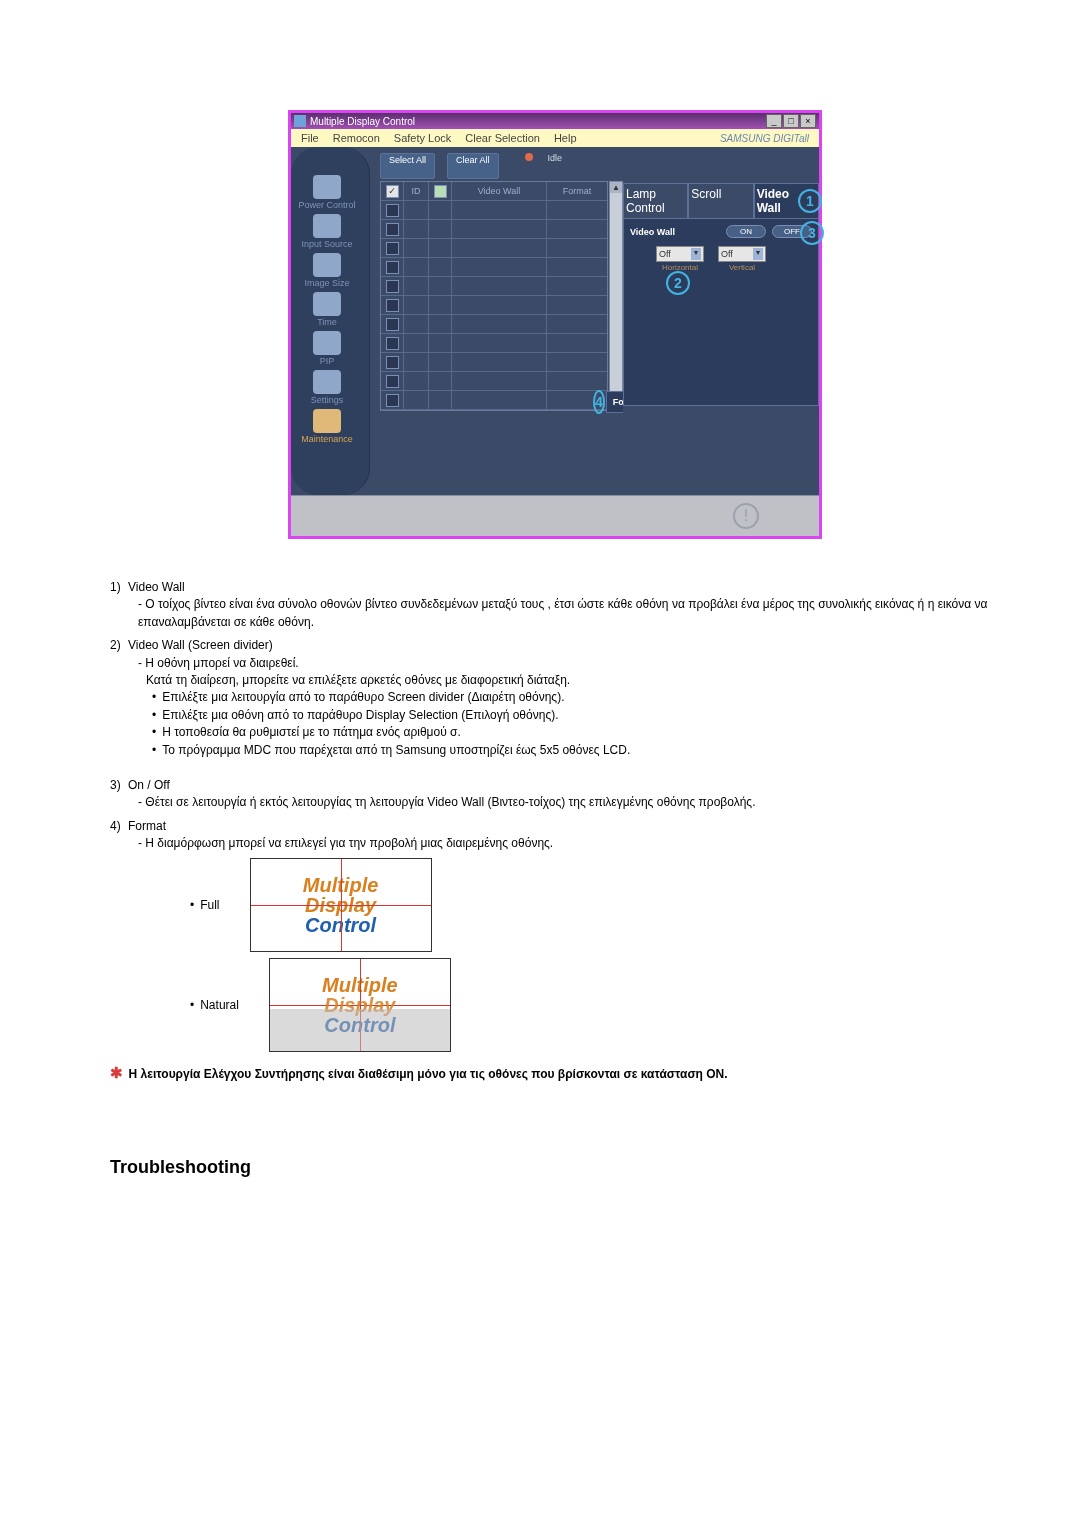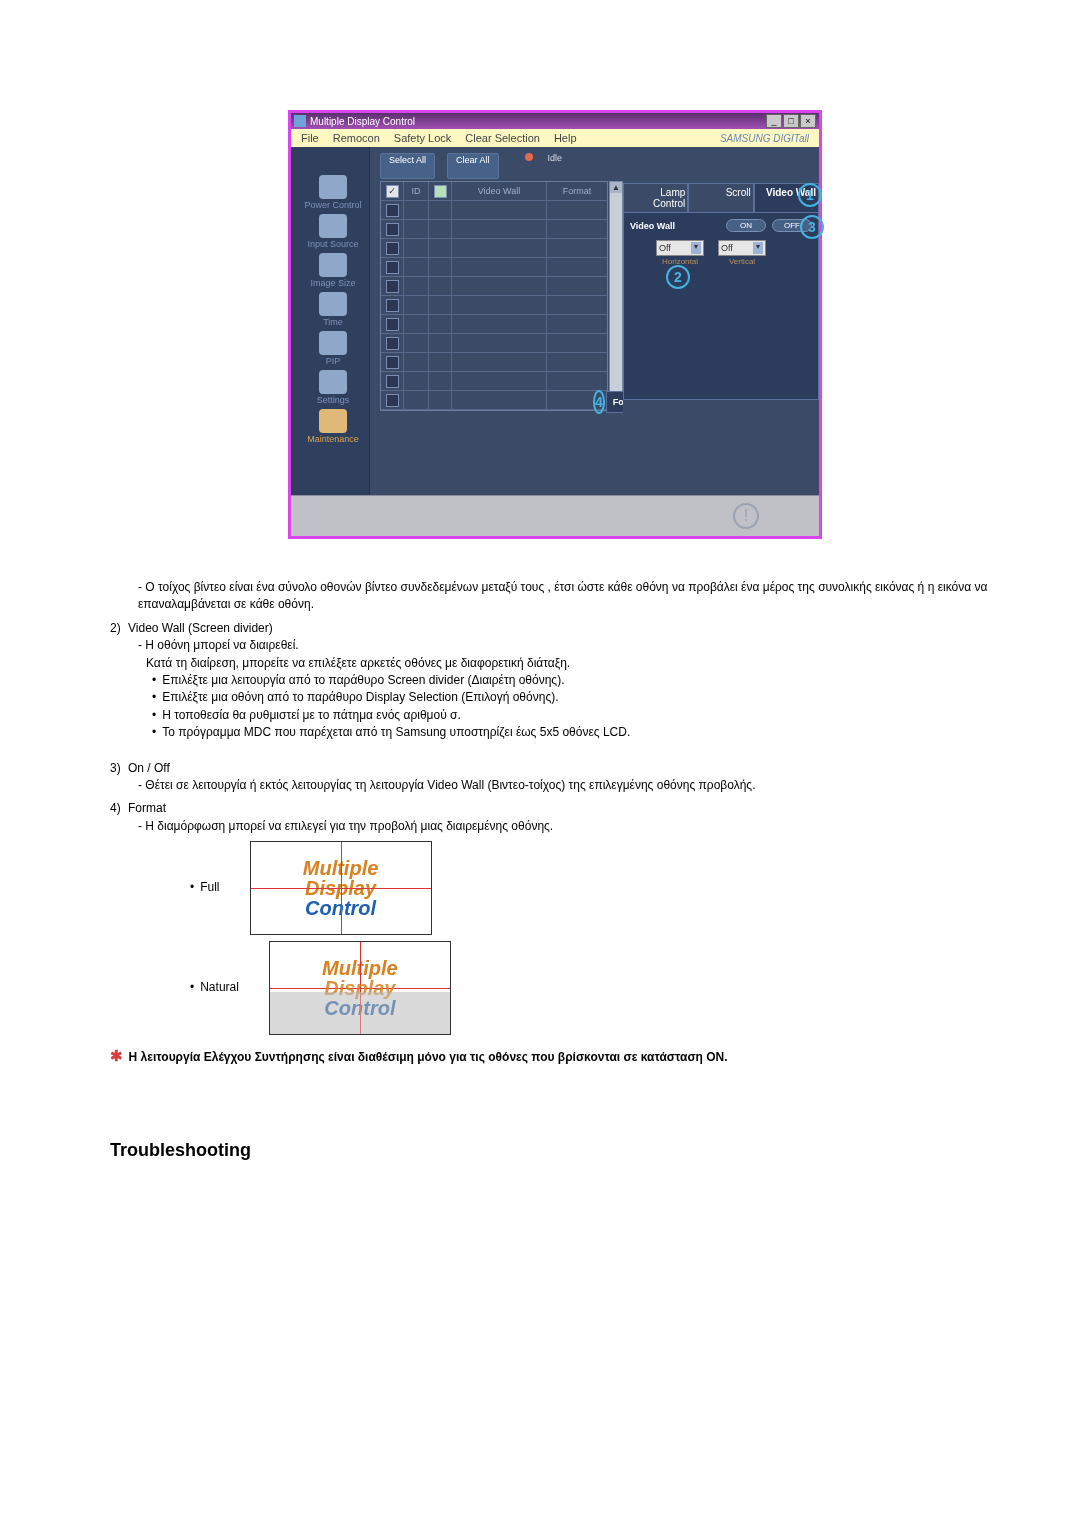--- a/index.html
+++ b/index.html
@@ -69,21 +69,22 @@
   }
   
   .mainarea { display: flex; height: 348px; }
   .sidebar {
     width: 78px;
     background: #2f3f5e;
     border-right: 1px solid #243250;
     padding-top: 28px;
     display: flex;
     flex-direction: column;
-    align-items: flex-end;
+    align-items: flex-start;
+    border-radius: 27px;
   }
   .navitem {
     width: 72px;
     text-align: center;
     color: #7d94b8;
     font-size: 9px;
     margin-bottom: 4px;
   }
   .navitem.current { color: #d8a64f; }
   .navitem .nicon {
@@ -167,23 +168,23 @@
     width: 196px;
     background: #3b4a66;
     position: relative;
   }
   .tabs {
     display: flex;
     margin-top: 36px;
   }
   .tab {
     flex: 1;
-    font-size: 10px;
+    font-size: 12px;
     color: #fff;
-    text-align: right;
+    text-align: left;
     padding: 3px 2px;
     background: #3b4a66;
     border: 1px solid #5b7199;
     border-bottom: none;
   }
   .tab.active { background: #2c3c5c; font-weight: bold; }
   .panelbody {
     border: 1px solid #5b7199;
     background: #2c3c5c;
     height: 174px;
@@ -537,20 +538,21 @@
           <div class="callout" style="left:42px; top:52px;">2</div>
         </div>
       </div>
     </div>
     <div class="statusstrip">
       <span class="excl">!</span>
     </div>
   </div>
 
   <div class="doclist">
+    <div><span class="num">1)</span><span>Video Wall</span></div>
     <div class="sub">- Ο τοίχος βίντεο είναι ένα σύνολο οθονών βίντεο συνδεδεμένων μεταξύ τους , έτσι ώστε κάθε οθόνη να προβάλει ένα μέρος της συνολικής εικόνας ή η εικόνα να επαναλαμβάνεται σε κάθε οθόνη.</div>
 
     <div style="margin-top:6px;"><span class="num">2)</span><span>Video Wall (Screen divider)</span></div>
     <div class="sub">- Η οθόνη μπορεί να διαιρεθεί.</div>
     <div class="sub" style="margin-left:36px;">Κατά τη διαίρεση, μπορείτε να επιλέξετε αρκετές οθόνες με διαφορετική διάταξη.</div>
     <div class="subul">
       <div>Επιλέξτε μια λειτουργία από το παράθυρο Screen divider (Διαιρέτη οθόνης).</div>
       <div>Επιλέξτε μια οθόνη από το παράθυρο Display Selection (Επιλογή οθόνης).</div>
       <div>Η τοποθεσία θα ρυθμιστεί με το πάτημα ενός αριθμού σ.</div>
       <div>Το πρόγραμμα MDC που παρέχεται από τη Samsung υποστηρίζει έως 5x5 οθόνες LCD.</div>

